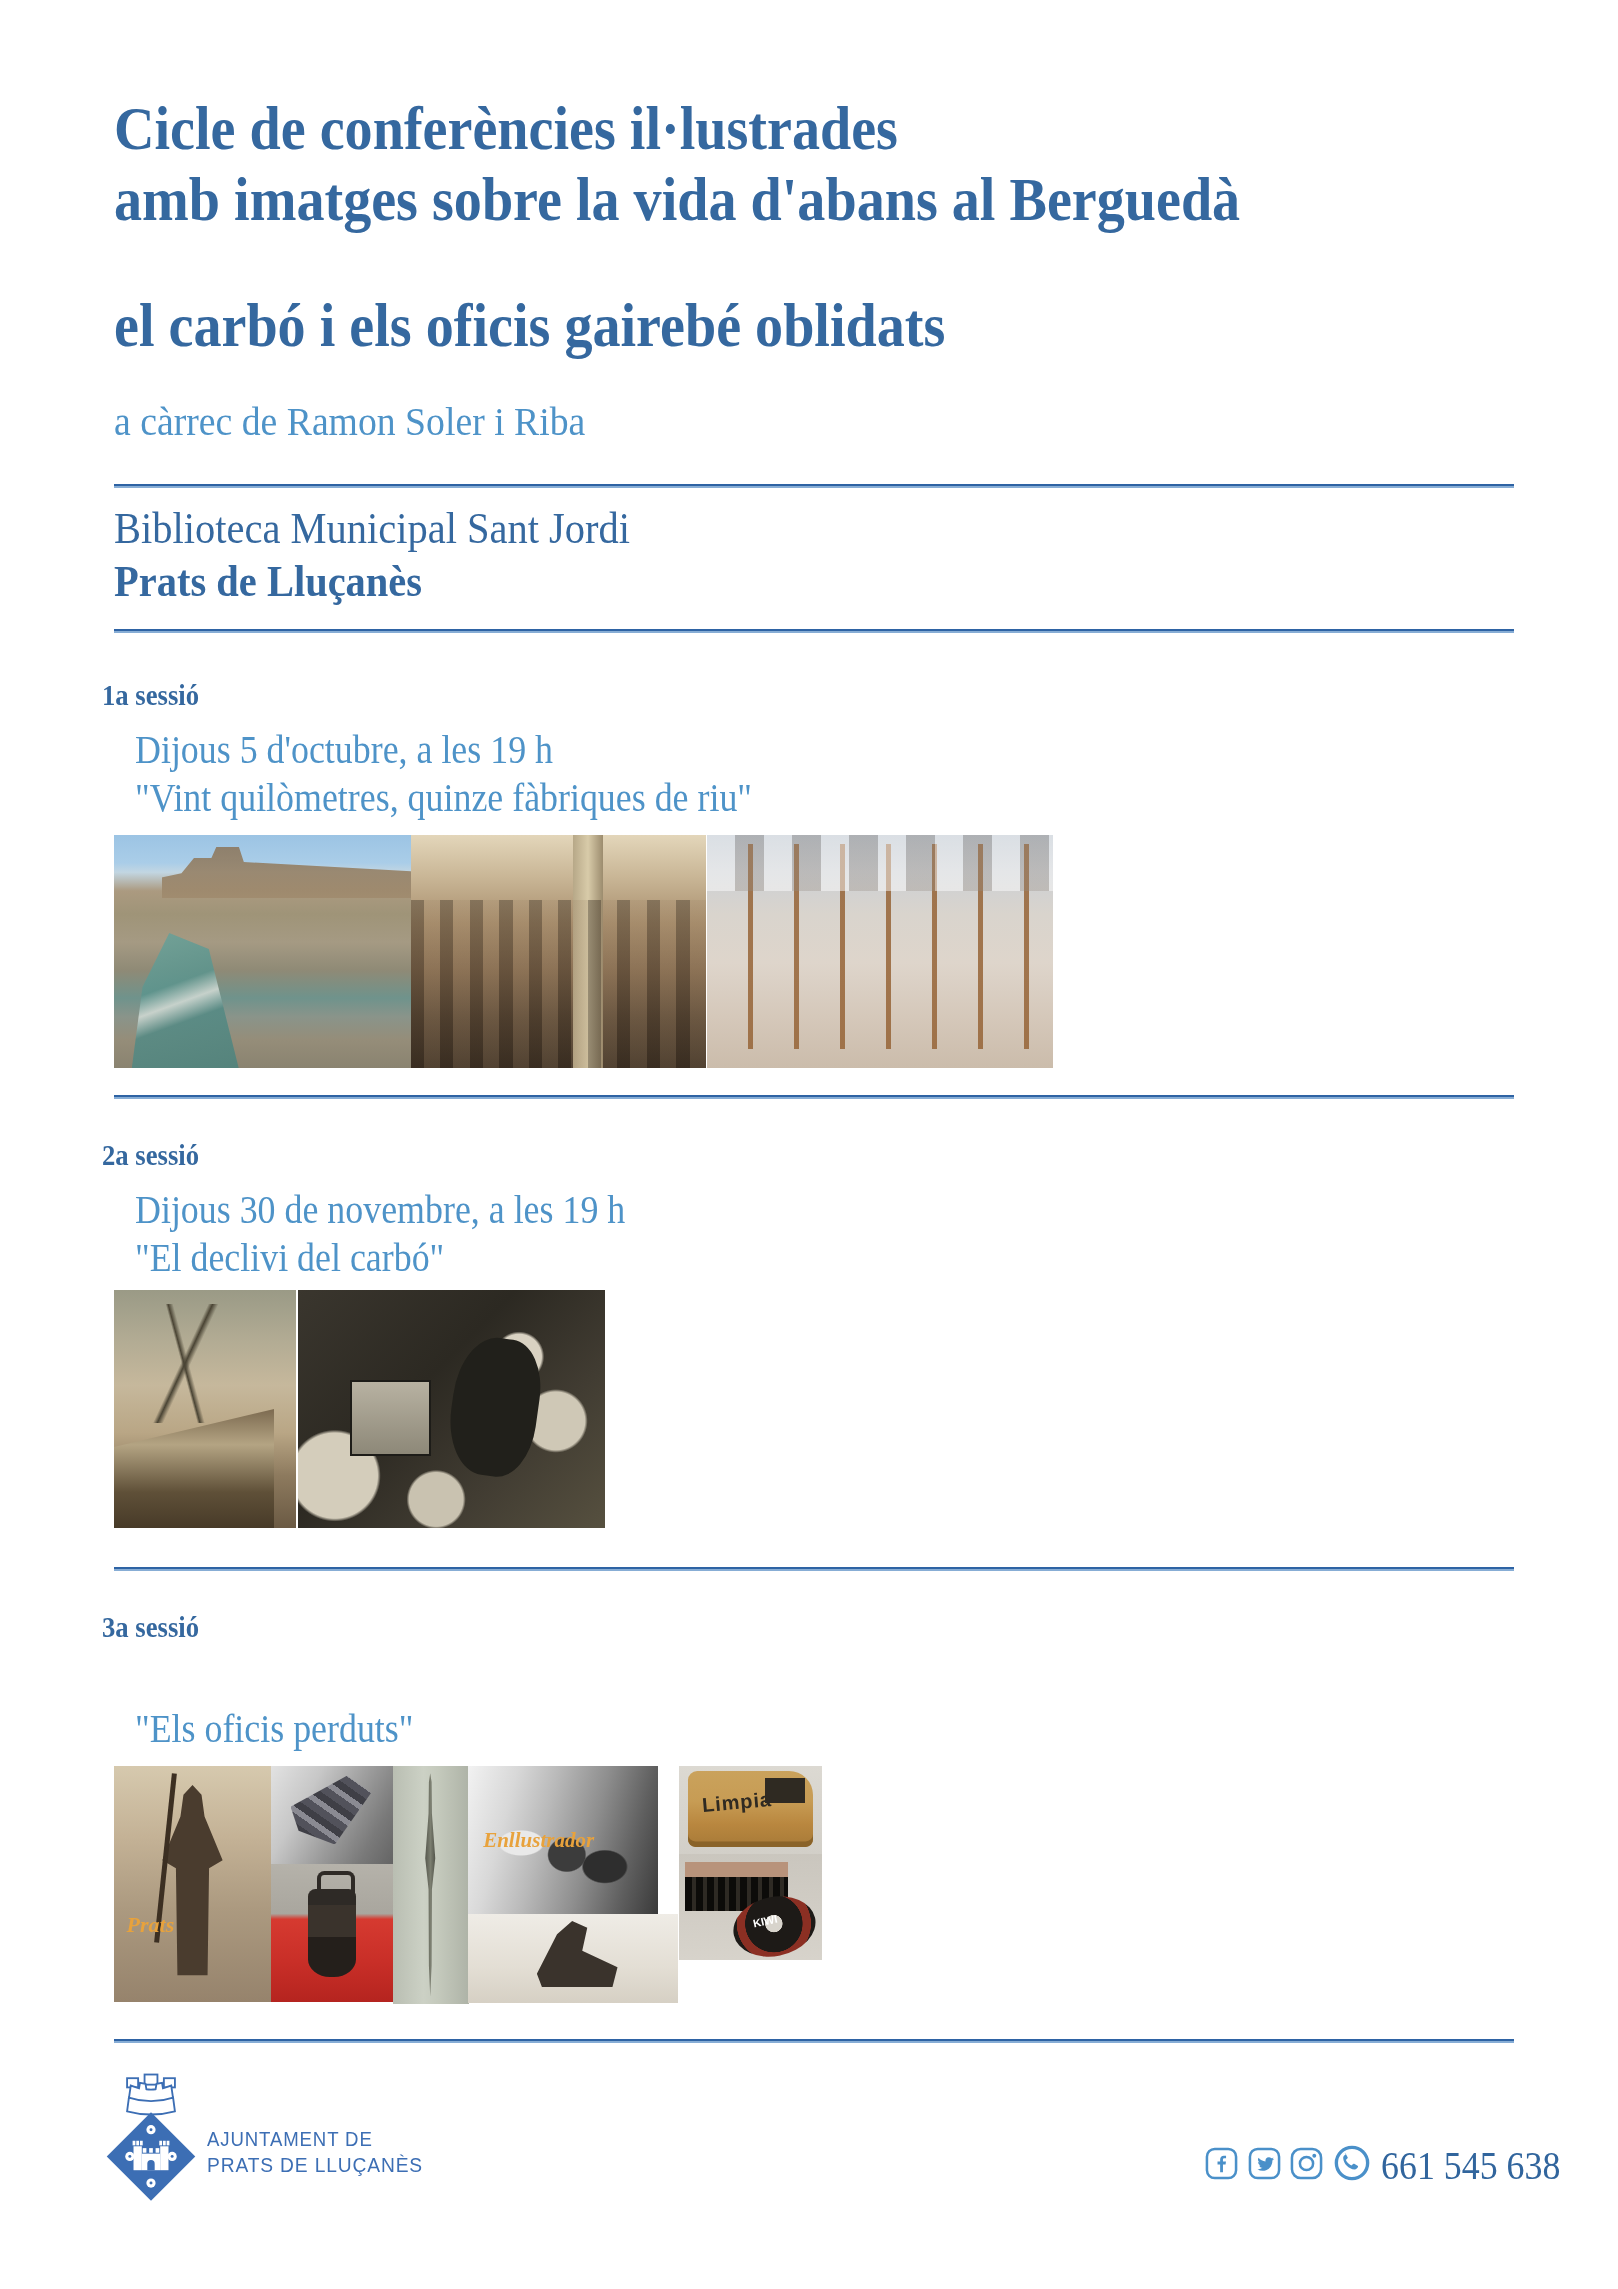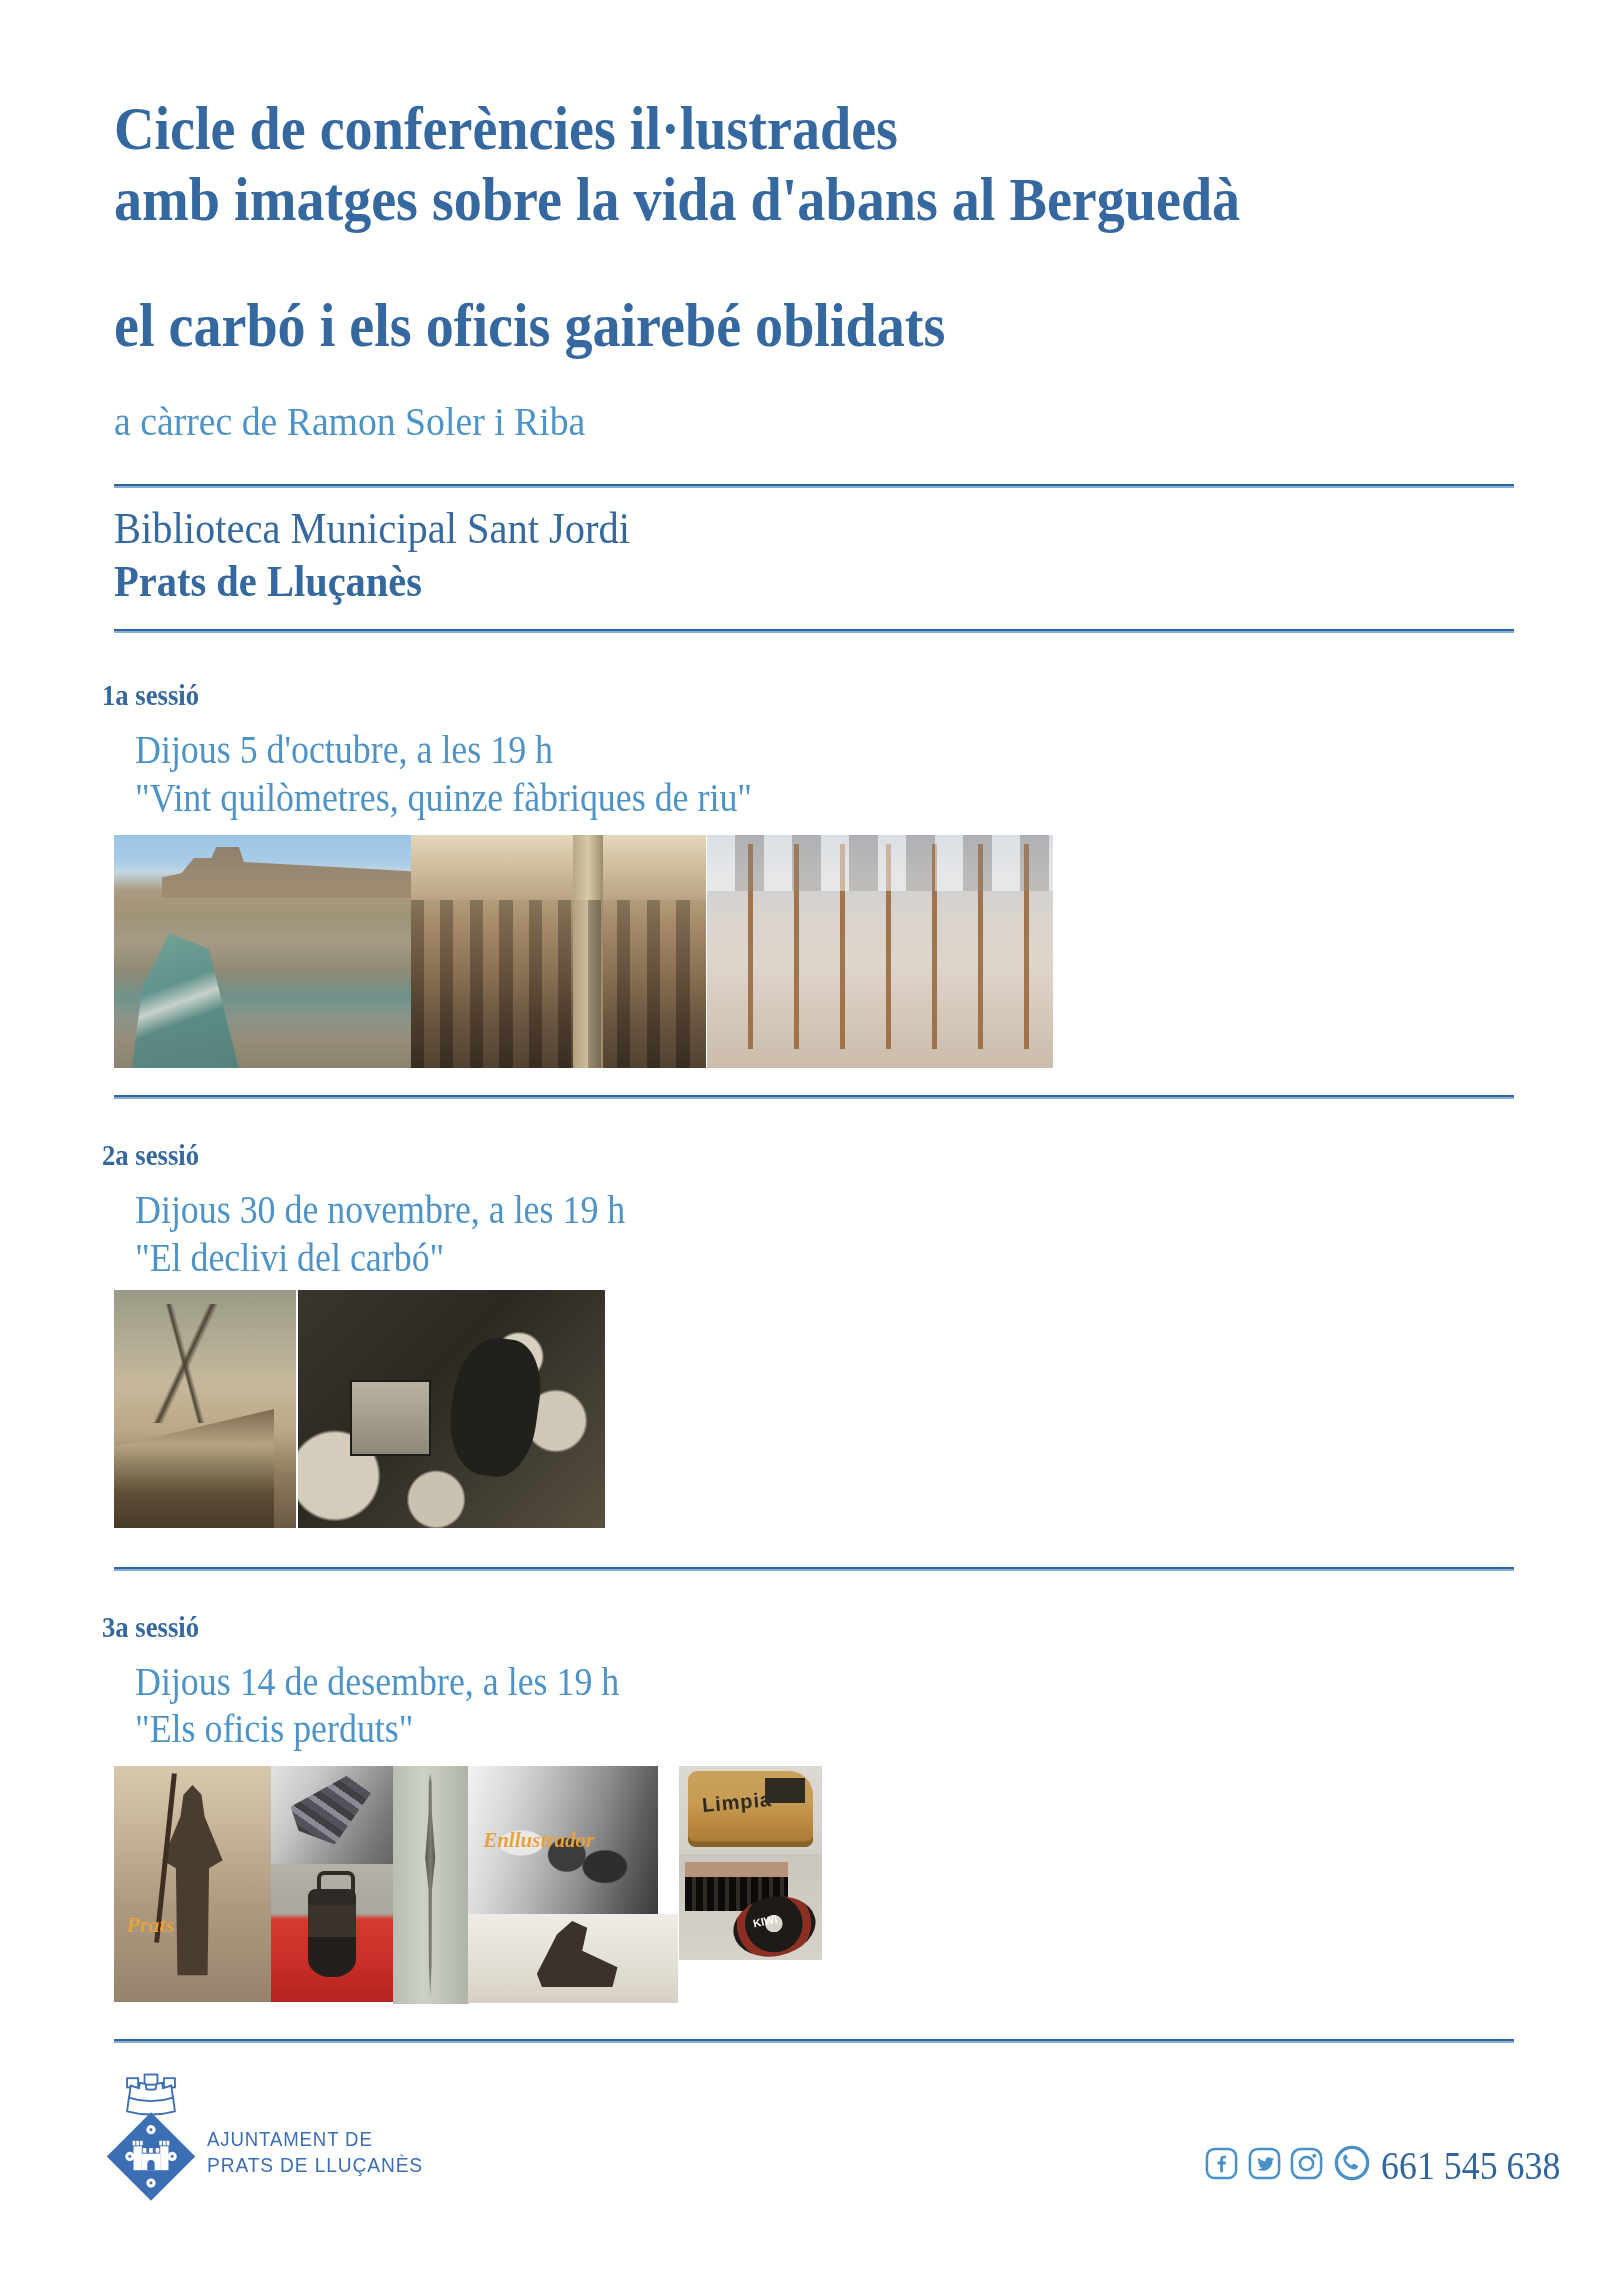--- a/index.html
+++ b/index.html
@@ -163,21 +163,20 @@
   <div class="s-quote" style="top:1235px"><span class="cond">"El declivi del carbó"</span></div>
 
   <div class="strip" style="left:114px;top:1290px;width:491px;height:238px">
     <div class="ph ph-mine" style="left:0;top:0;width:182px;height:238px"></div>
     <div class="ph ph-mule" style="left:184px;top:0;width:307px;height:238px"></div>
   </div>
 
   <div class="rule" style="top:1567px"></div>
 
   <div class="s-label" style="top:1611px"><span class="cond">3a sessió</span></div>
-  <div class="s-date" style="top:1659px"><span class="cond">Dijous 14 de desembre, a les 19 h</span></div>
   <div class="s-quote" style="top:1706px"><span class="cond">"Els oficis perduts"</span></div>
 
   <div class="strip" style="left:114px;top:1766px;width:708px;height:238px">
     <div class="ph ph-sereno" style="left:0;top:0;width:157px;height:236px">
       <span class="ph-label lbl-sereno">Prats</span>
     </div>
     <div class="ph ph-keys" style="left:157px;top:0;width:122px;height:98px"></div>
     <div class="ph ph-lantern" style="left:157px;top:98px;width:122px;height:138px"></div>
     <div class="ph ph-spear" style="left:279px;top:0;width:76px;height:238px"></div>
     <div class="ph ph-street" style="left:354px;top:0;width:190px;height:148px">

